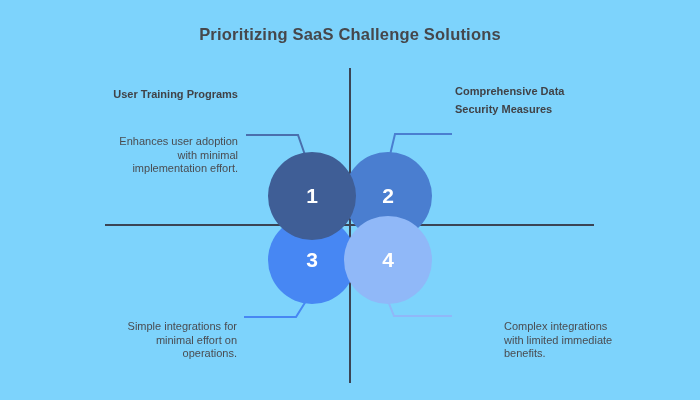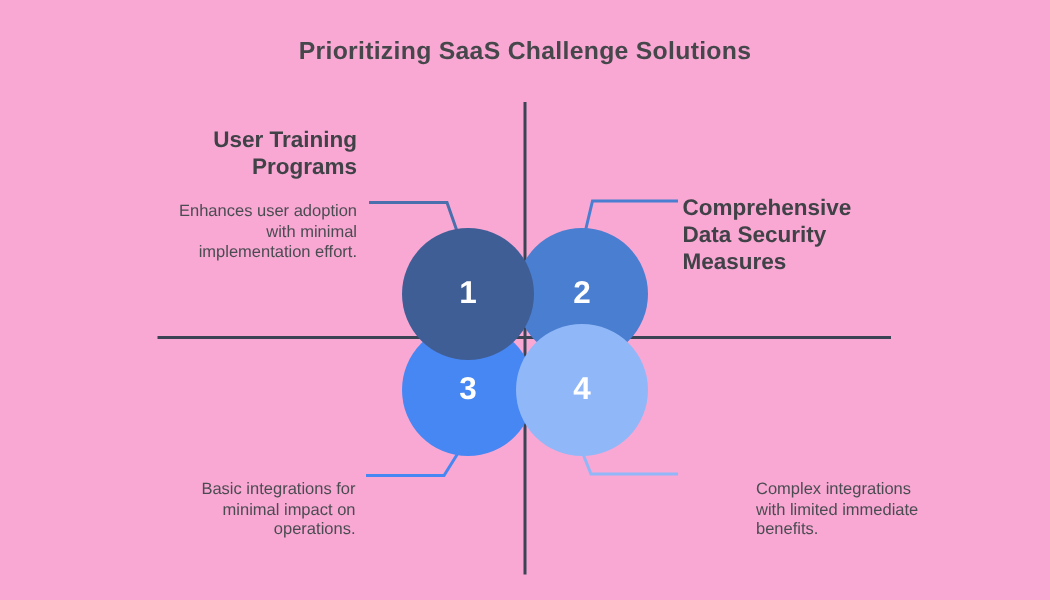--- a/index.html
+++ b/index.html
@@ -4,21 +4,21 @@
 <style>
   html, body {
     margin: 0;
     padding: 0;
     background: #000;
   }
   .stage {
     position: relative;
     width: 700px;
     height: 400px;
-    background: #f9a8d4;
+    background: #7dd3fc;
     overflow: hidden;
     font-family: "Liberation Sans", sans-serif;
   }
   .title {
     position: absolute;
     top: 25px;
     left: 0;
     width: 700px;
     text-align: center;
     font-size: 16.5px;
@@ -44,21 +44,21 @@
     color: #fff;
     font-size: 21px;
     font-weight: 700;
   }
   .c1 { left: 268px; top: 152px; z-index: 4; }
   .c2 { left: 344px; top: 152px; z-index: 2; }
   .c3 { left: 268px; top: 216px; z-index: 3; }
   .c4 { left: 344px; top: 216px; z-index: 5; }
   .label { position: absolute; z-index: 6; }
   .heading {
-    font-size: 15px;
+    font-size: 11px;
     font-weight: 700;
     line-height: 18px;
   }
   .desc {
     font-size: 11px;
     font-weight: 400;
     line-height: 13.5px;
     margin-left: 48px;
   }
   .align-r { text-align: right; }
@@ -97,19 +97,19 @@
   <div class="circle c3" style="background-color: rgb(71, 135, 243);">
     <span class="num" style="color: rgb(255, 255, 255);">3</span>
   </div>
   <div class="circle c4" style="background-color: rgb(144, 184, 248);">
     <span class="num" style="color: rgb(255, 255, 255);">4</span>
   </div>
 
   <div class="label heading align-r q1-heading" style="color: rgb(64, 66, 71);">User Training Programs</div>
   <div class="label desc align-r q1-desc" style="color: rgb(74, 76, 81);">Enhances user adoption with minimal implementation effort.</div>
 
-  <div class="label heading align-l q2-heading" style="color: rgb(64, 66, 71); margin-top: 48px;">Comprehensive Data Security Measures</div>
+  <div class="label heading align-l q2-heading" style="color: rgb(64, 66, 71);">Comprehensive Data Security Measures</div>
 
-  <div class="label desc align-r q3-desc" style="color: rgb(74, 76, 81);">Basic integrations for minimal impact on operations.</div>
+  <div class="label desc align-r q3-desc" style="color: rgb(74, 76, 81);">Simple integrations for minimal effort on operations.</div>
 
   <div class="label desc align-l q4-desc" style="color: rgb(74, 76, 81);">Complex integrations with limited immediate benefits.</div>
 
 </div>
 
 </body></html>

